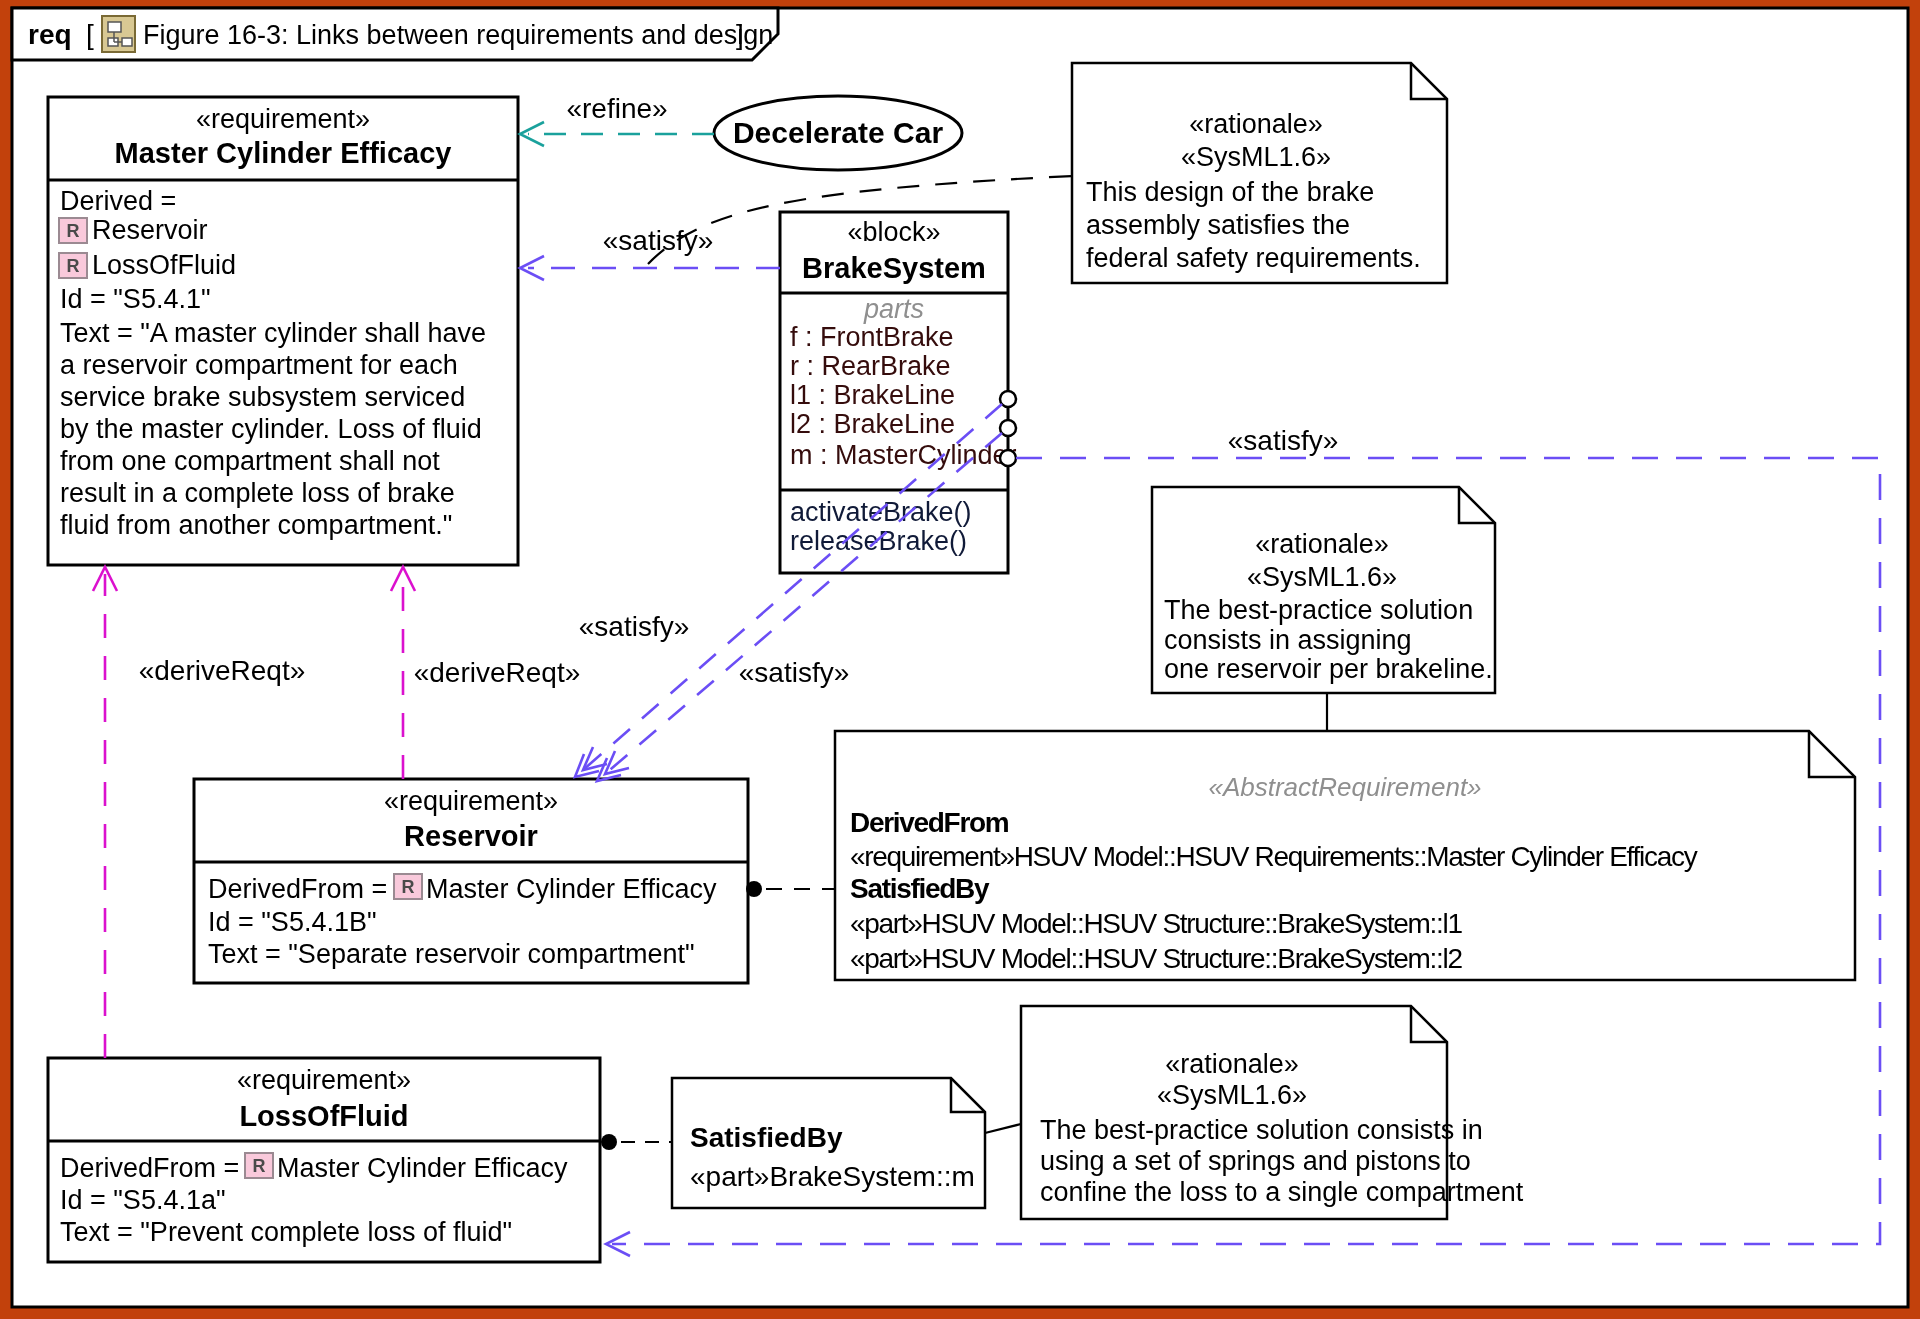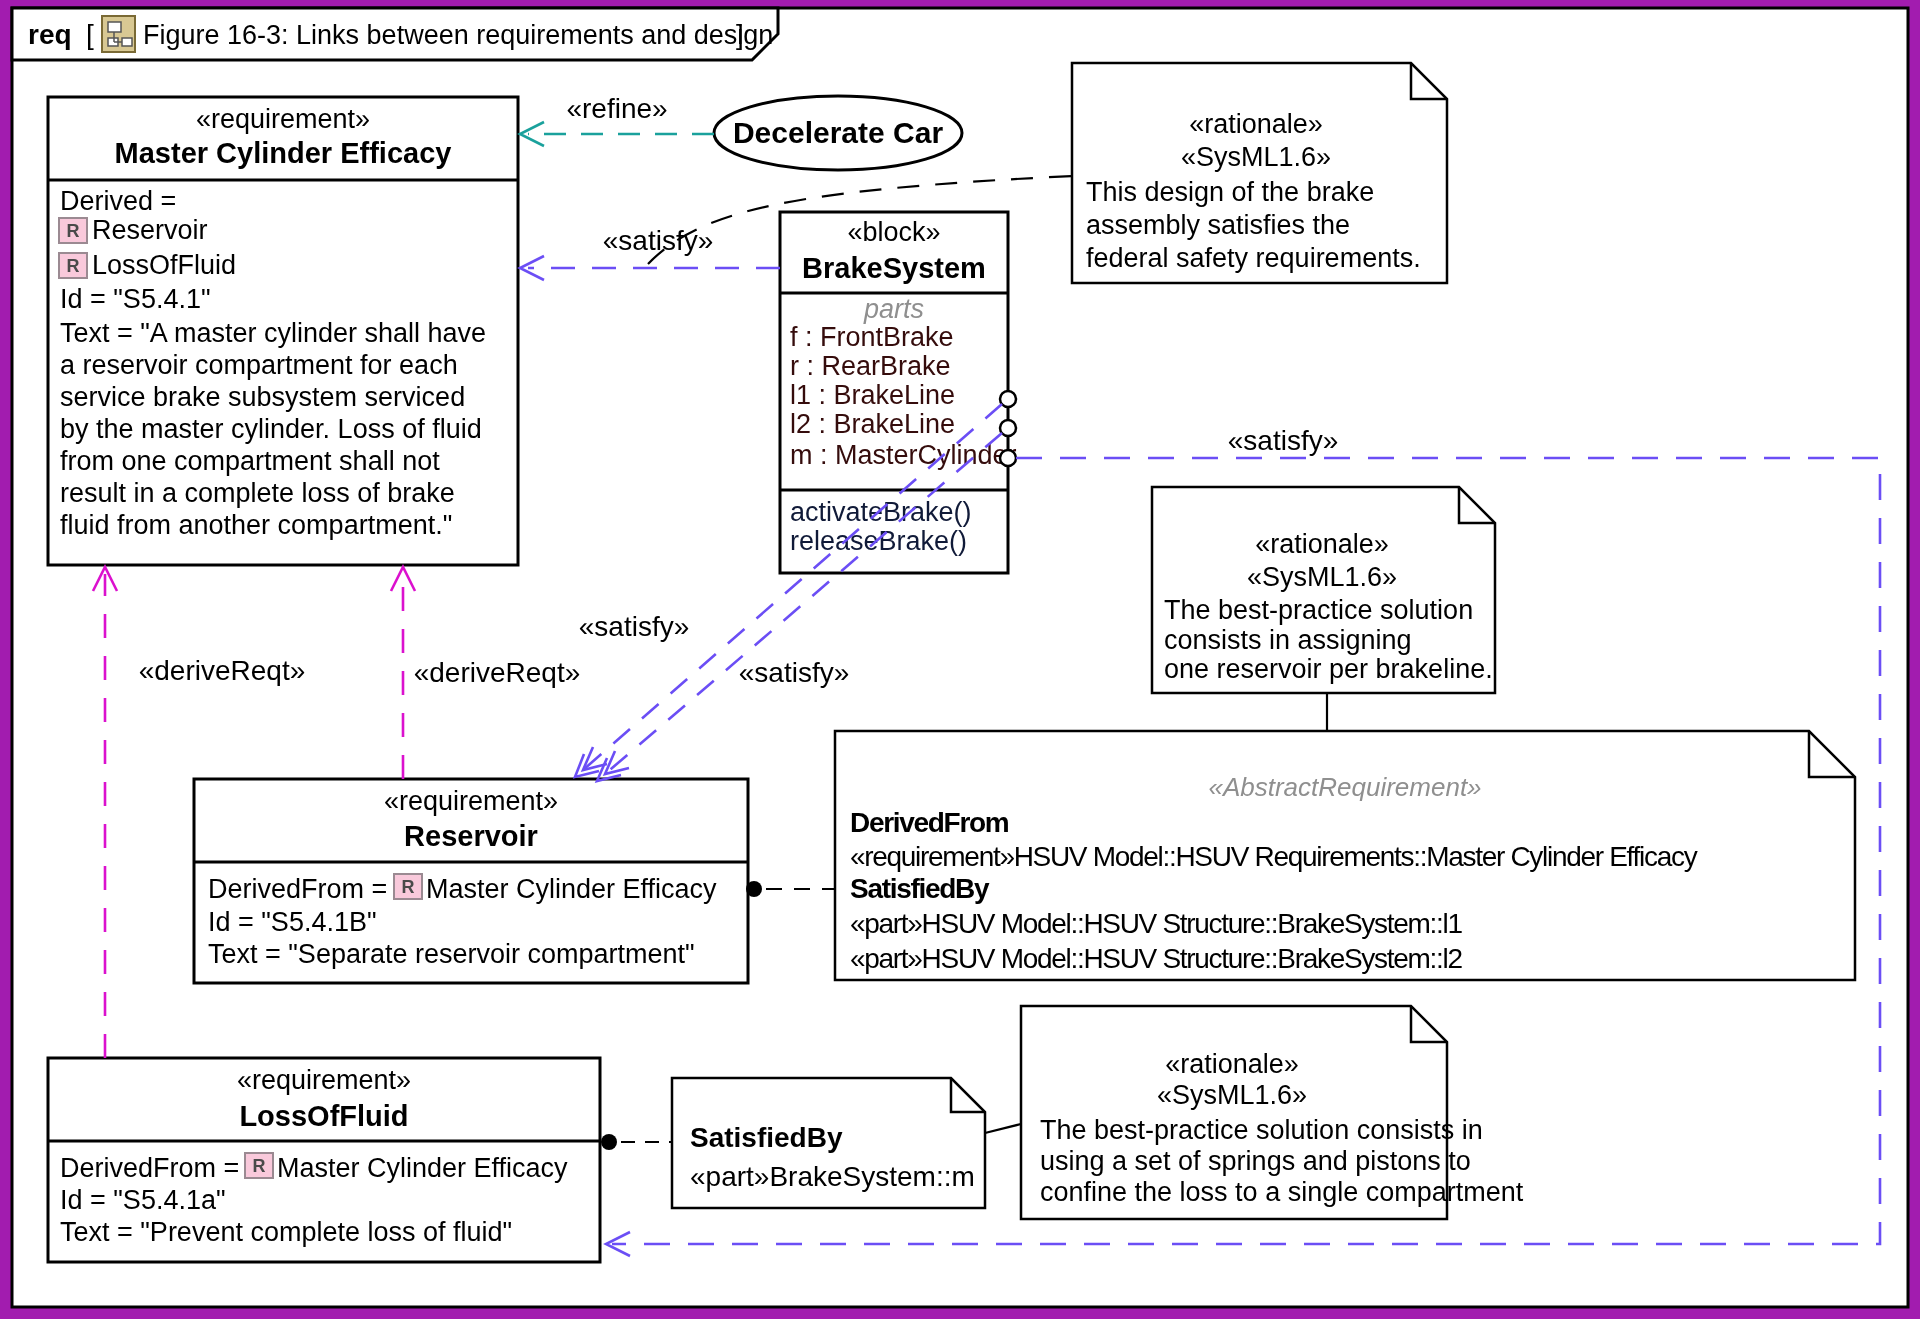--- a/index.html
+++ b/index.html
@@ -1,16 +1,16 @@
 <!DOCTYPE html>
 <html><head>
 <meta charset="utf-8">
 <style>
   html,body { margin:0; padding:0; background:#ffffff; }
-  .stage { position:relative; width:1920px; height:1319px; background:#a21caf; }
+  .stage { position:relative; width:1920px; height:1319px; background:#c2410c; }
   svg { display:block; }
   text { font-family:"Liberation Sans", sans-serif; fill:#000; }
   .t27 { font-size:27px; }
   .t28 { font-size:28px; }
   .t29b { font-size:29px; font-weight:bold; }
   .t30b { font-size:30px; font-weight:bold; }
   .bold { font-weight:bold; }
   .ctr { text-anchor:middle; }
   .ital-gray { font-style:italic; fill:#8F8F8F; }
   .parts-txt { fill:#350C0C; }

